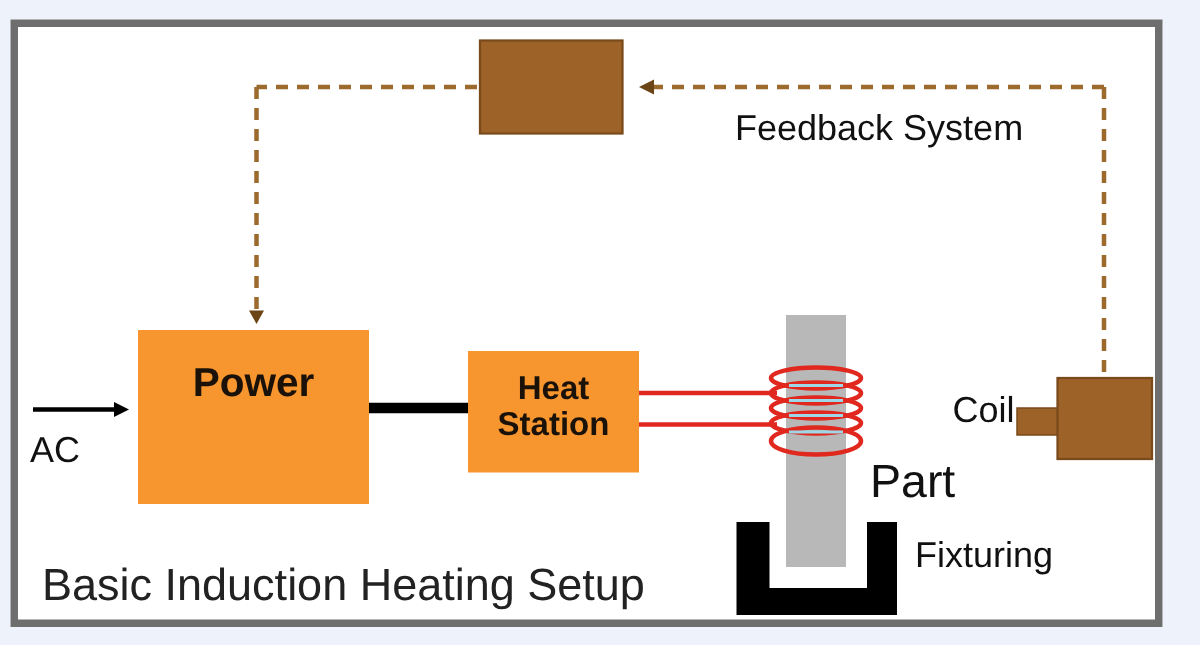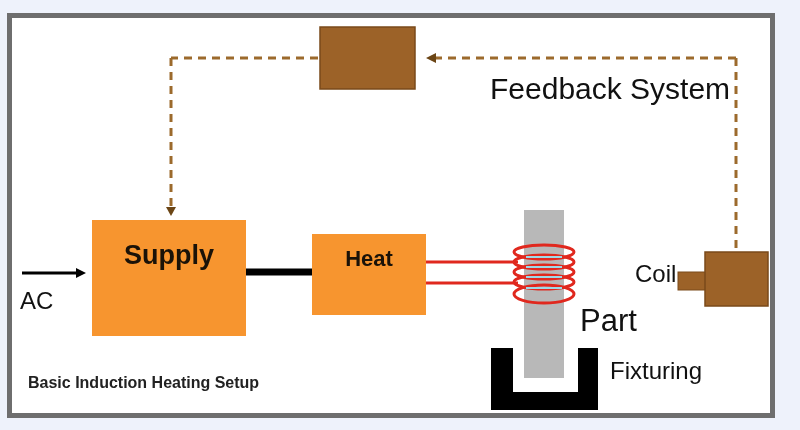--- a/index.html
+++ b/index.html
@@ -61,24 +61,25 @@
     <line x1="526" y1="288" x2="562" y2="288"></line>
   </g>
 
   <path d="M491,348 L513,348 L513,392 L578,392 L578,348 L598,348 L598,410 L491,410 Z" fill="#000"></path>
 
   <rect x="678" y="272" width="30" height="18" fill="#9c6228" stroke="#7a4a1a" stroke-width="1"></rect>
   <rect x="705" y="252" width="63" height="54" fill="#9c6228" stroke="#7a4a1a" stroke-width="1.5"></rect>
 </svg>
 
 <div class="box-text" style="left:92px; top:241px; width:154px; font-size:27px;">
-  <div>Supply</div>
+  <div>Power</div>
 </div>
 <div class="box-text" style="left:312px; top:247px; width:114px; font-size:22px;">
   <div>Heat</div>
+  <div>Station</div>
 </div>
 
 <div class="label" style="left:20px; top:287px; font-size:24px;">AC</div>
-<div class="label" style="left:490px; top:72px; font-size:30px;">Feedback System</div>
+<div class="label" style="left:490px; top:72px; font-size:24px;">Feedback System</div>
 <div class="label" style="left:587px; top:260px; font-size:24px;margin-left:48px;">Coil</div>
 <div class="label" style="left:580px; top:303px; font-size:31px;">Part</div>
 <div class="label" style="left:610px; top:357px; font-size:24px;text-align:center;">Fixturing</div>
-<div class="label" style="left:28px; top:374px; font-size:16px; font-weight:bold; color:#222;">Basic Induction Heating Setup</div>
+<div class="label" style="left:28px; top:374px; font-size:30px; font-weight:normal; color:#222;">Basic Induction Heating Setup</div>
 
 </body></html>

